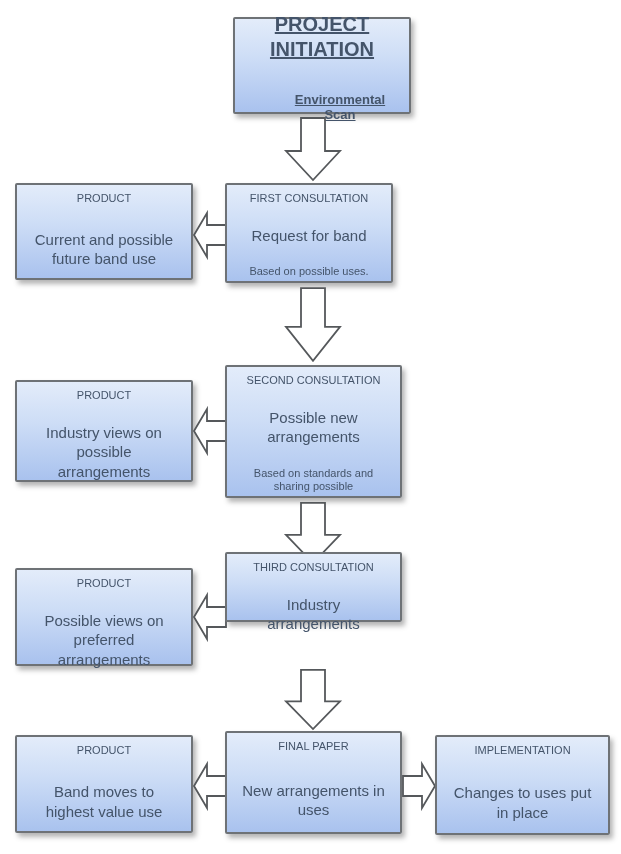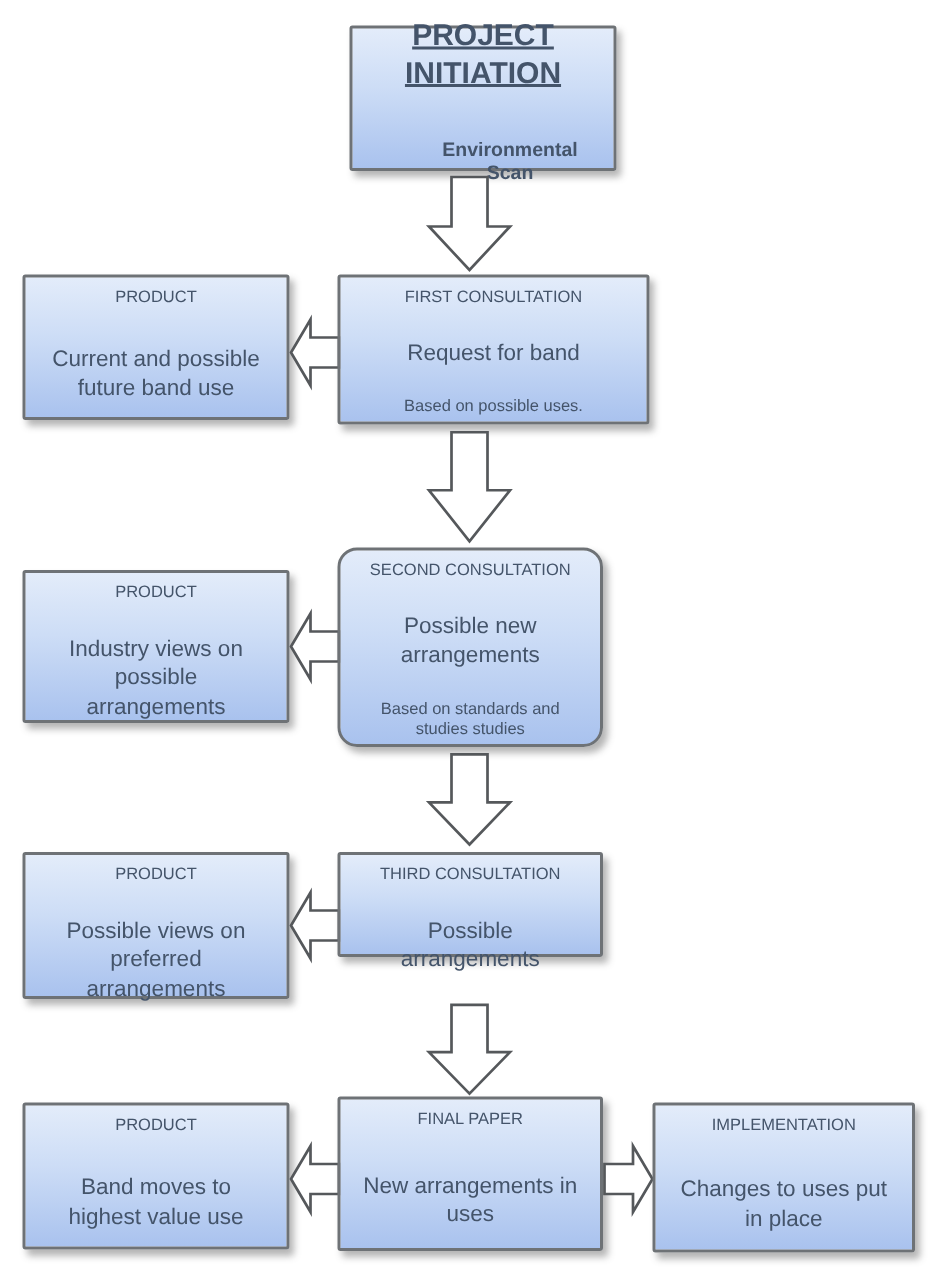--- a/index.html
+++ b/index.html
@@ -29,21 +29,21 @@
     padding:7px 14px 5px 14px;
     gap:20px;
   }
   .box-title{font-size:11px;line-height:1.25;max-width:150px;}
   .box-mid{flex:1;display:flex;align-items:center;justify-content:center;}
   .box-body{font-size:15px;line-height:1.3;max-width:150px;}
   .box-note{font-size:11px;line-height:1.2;padding-bottom:3px;max-width:152px;}
 
   .start-box{justify-content:center;}
   .start-title{font-size:20px;font-weight:bold;text-decoration:underline;line-height:1.25;max-width:150px;}
-  .start-sub{font-size:13px;font-weight:bold;margin-top:10px;padding-left:36px;}
+  .start-sub{font-size:13px;font-weight:bold;text-decoration:underline;margin-top:10px;padding-left:36px;}
 
   .arrow{position:absolute;overflow:visible;}
   .arrow polygon{
     fill:var(--arrow-fill);
     stroke:var(--arrow-stroke);
     stroke-width:1.8;
     stroke-linejoin:miter;
     vector-effect:non-scaling-stroke;
   }
 </style>
@@ -63,66 +63,66 @@
 
   <div class="box" style="left:15px;top:183px;width:178px;height:97px;">
     <div class="box-title">PRODUCT</div>
     <div class="box-mid">
         <div class="box-body">Current and possible future band use</div>
       </div>
   </div>
   <svg class="arrow" style="left:193px;top:212px;" width="34" height="46" viewBox="0 0 34 46" preserveAspectRatio="none">
     <polygon points="33,13 14,13 14,1 1,23 14,45 14,33 33,33"></polygon>
   </svg>
-  <div class="box" style="left:225px;top:183px;width:208px;height:100px;">
+  <div class="box" style="left:225px;top:183px;width:168px;height:100px;">
     <div class="box-title">FIRST CONSULTATION</div>
     <div class="box-mid">
         <div class="box-body">Request for band</div>
       </div>
     <div class="box-note">Based on possible uses.</div>
   </div>
 
   <svg class="arrow" style="left:284px;top:287px;" width="58" height="75" viewBox="0 0 58 64" preserveAspectRatio="none">
     <polygon points="17,1 41,1 41,34 56,34 29,63 2,34 17,34"></polygon>
   </svg>
 
   <div class="box" style="left:15px;top:380px;width:178px;height:102px;">
     <div class="box-title">PRODUCT</div>
     <div class="box-mid">
         <div class="box-body">Industry views on possible arrangements</div>
       </div>
   </div>
   <svg class="arrow" style="left:193px;top:408px;" width="34" height="46" viewBox="0 0 34 46" preserveAspectRatio="none">
     <polygon points="33,13 14,13 14,1 1,23 14,45 14,33 33,33"></polygon>
   </svg>
-  <div class="box" style="left:225px;top:365px;width:177px;height:133px;border-radius:13px;">
+  <div class="box" style="left:225px;top:365px;width:177px;height:133px;">
     <div class="box-title">SECOND CONSULTATION</div>
     <div class="box-mid">
         <div class="box-body">Possible new arrangements</div>
       </div>
-    <div class="box-note">Based on standards and studies studies</div>
+    <div class="box-note">Based on standards and sharing possible</div>
   </div>
 
   <svg class="arrow" style="left:284px;top:502px;" width="58" height="62" viewBox="0 0 58 64" preserveAspectRatio="none">
     <polygon points="17,1 41,1 41,34 56,34 29,63 2,34 17,34"></polygon>
   </svg>
 
   <div class="box" style="left:15px;top:568px;width:178px;height:98px;">
     <div class="box-title">PRODUCT</div>
     <div class="box-mid">
         <div class="box-body">Possible views on preferred arrangements</div>
       </div>
   </div>
   <svg class="arrow" style="left:193px;top:594px;" width="34" height="46" viewBox="0 0 34 46" preserveAspectRatio="none">
     <polygon points="33,13 14,13 14,1 1,23 14,45 14,33 33,33"></polygon>
   </svg>
-  <div class="box" style="left:225px;top:568px;width:177px;height:70px;">
+  <div class="box" style="left:225px;top:552px;width:177px;height:70px;">
     <div class="box-title">THIRD CONSULTATION</div>
     <div class="box-mid">
-        <div class="box-body">Possible arrangements</div>
+        <div class="box-body">Industry arrangements</div>
       </div>
   </div>
 
   <svg class="arrow" style="left:284px;top:669px;" width="58" height="61" viewBox="0 0 58 64" preserveAspectRatio="none">
     <polygon points="17,1 41,1 41,34 56,34 29,63 2,34 17,34"></polygon>
   </svg>
 
   <div class="box" style="left:15px;top:735px;width:178px;height:98px;">
     <div class="box-title">PRODUCT</div>
     <div class="box-mid">

